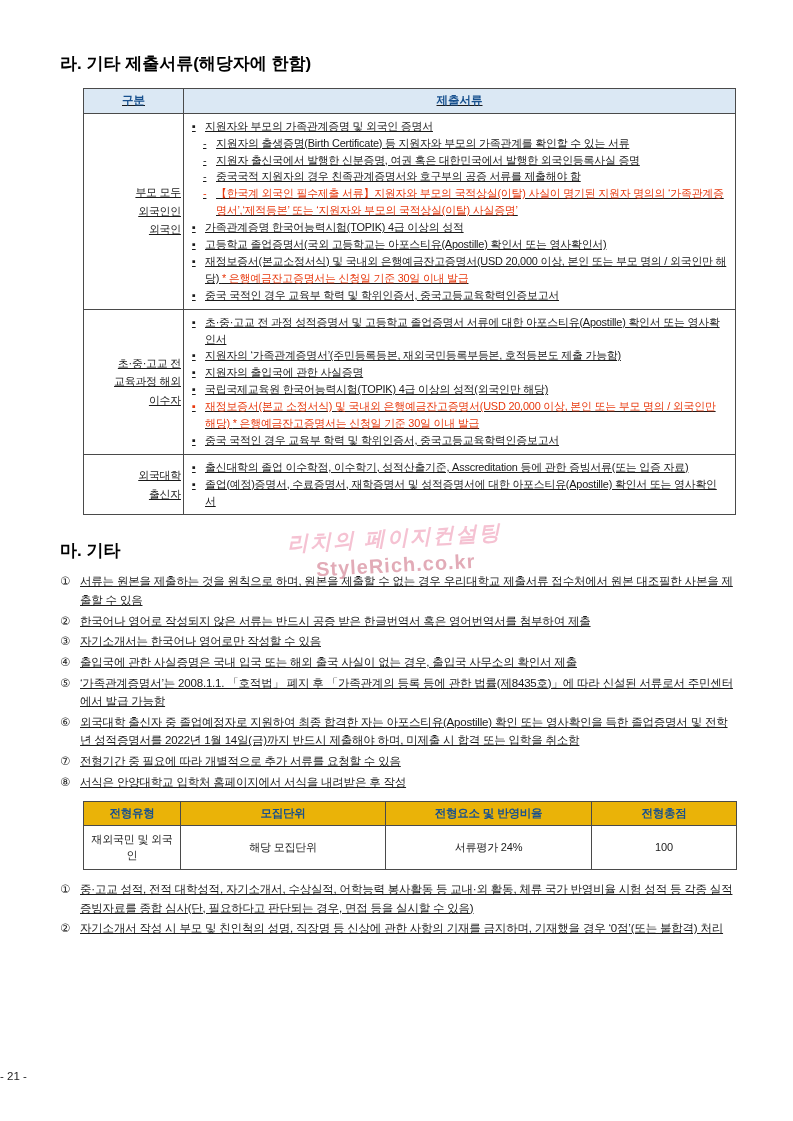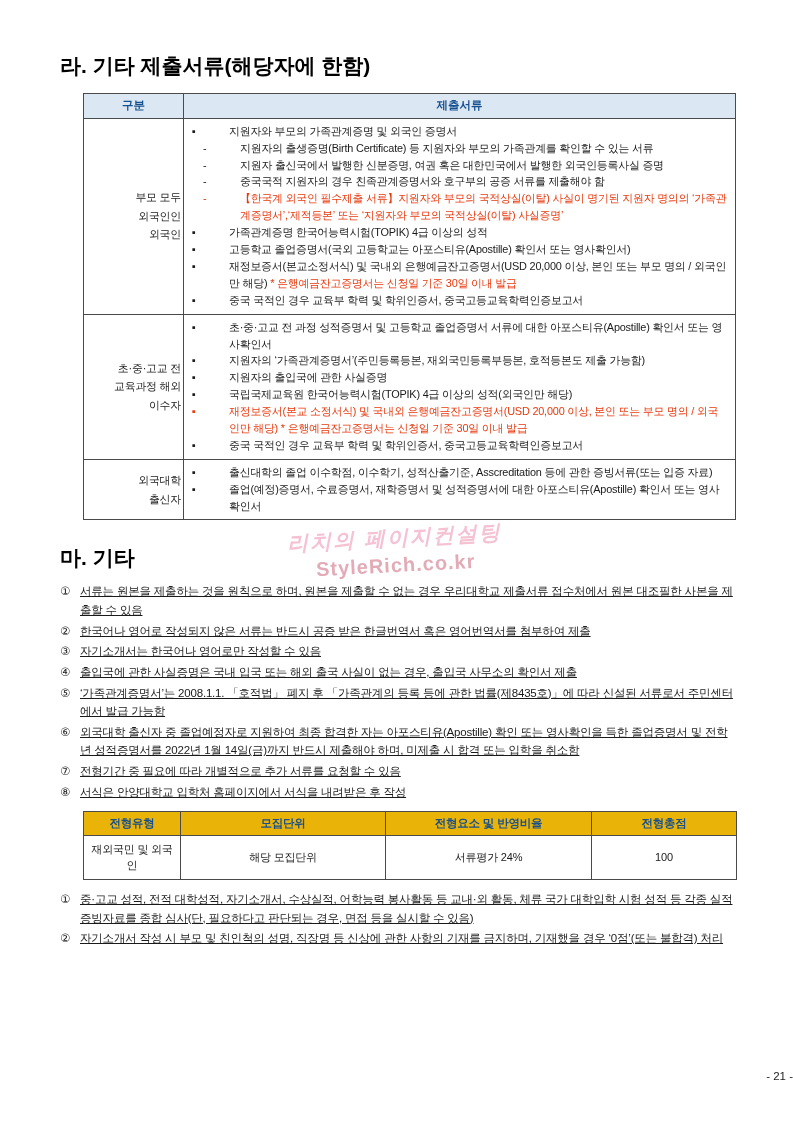--- a/index.html
+++ b/index.html
@@ -3,44 +3,44 @@
 <meta charset="utf-8">
 <style>
   * { margin:0; padding:0; box-sizing:border-box; }
   html,body { background:#ffffff; }
   body {
     width:793px; height:1121px; position:relative; overflow:hidden;
     font-family:"Liberation Sans","DejaVu Sans",sans-serif;
     color:#1a1a1a;
   }
   .content { padding:52px 57px 0 60px; position:relative; z-index:1; }
-  .sec-title { font-size:21px; font-weight:bold; color:#000; }
+  .sec-title { font-size:17px; font-weight:bold; color:#000; }
   .sec-title.gap-top { margin-top:24px; }
   .sec-title.gap-top-lg { margin-top:22px; }
 
   
   table.doc-table {
     border-collapse:collapse; table-layout:fixed;
     margin:13px 0 0 23px; width:653px;
-    font-size:10.9px; line-height:1.55; letter-spacing:-0.2px;
+    font-size:10.9px; line-height:1.55; letter-spacing:-0.2px;text-decoration:underline;
   }
   .doc-table th, .doc-table td { border:1px solid #4a4a4a; }
   .doc-table th {
     background:#dbe8f4; color:#17508e; font-weight:bold;
     font-size:11.5px; padding:3px 2px; letter-spacing:0;
   }
   .doc-table td.cat {
     text-align:right; vertical-align:middle;
     white-space:pre-line; line-height:1.7; padding:2px;
   }
   .doc-table td.docs { padding:4px 8px 5px 8px; vertical-align:top; }
   .doc-item { display:flex; }
   .doc-item.sub { padding-left:11px; }
   .doc-item .mk { flex:none; width:13px; }
-  .doc-item .tx { flex:1;margin-left:24px; }
+  .doc-item .tx { flex:1; }
   .red { color:#e8380d; }
   .gap { margin-left:42px; }
 
   
   .num-list { margin-top:10px; }
   .num-item { display:flex; font-size:11.5px; line-height:1.62; margin-bottom:2px; letter-spacing:-0.2px; }
   .num-item .num { flex:none; width:20px; }
   .num-item .body { flex:1;text-decoration:underline; }
 
   
@@ -68,21 +68,21 @@
     font-size:21px; font-weight:bold; font-style:italic;
     color:#f2aec4; opacity:.75; letter-spacing:2px; white-space:nowrap;
   }
   .wm-line2 {
     font-size:20px; font-weight:bold; color:#dfa3b0; opacity:.9;
     letter-spacing:1px; white-space:nowrap; margin-top:2px;
   }
 
   .page-number {
     position:absolute; left:0; top:1070px; width:793px;
-    text-align:right; font-size:11.5px; color:#222; z-index:1;
+    text-align:left; font-size:11.5px; color:#222; z-index:1;
   }
 </style>
 </head>
 <body>
 
 <div class="content">
 
   <h2 class="sec-title">라. 기타 제출서류(해당자에 한함)</h2>
 
   <table class="doc-table">
@@ -246,21 +246,21 @@
           <td>해당 모집단위</td>
           <td>서류평가 24%</td>
           <td>100</td>
         </tr>
       </tbody>
   </table>
 
   <div class="num-list">
       <div class="num-item">
         <span class="num">①</span>
-        <span class="body"><span>중·고교 성적, 전적 대학성적, 자기소개서, 수상실적, 어학능력 봉사활동 등 교내·외 활동, 체류 국가 대학입학 시험 성적 등 각종 실적 증빙자료를 종합 심사(단, 필요하다고 판단되는 경우, 면접 등을 실시할 수 있음)</span></span>
+        <span class="body"><span>중·고교 성적, 전적 대학성적, 자기소개서, 수상실적, 어학능력 봉사활동 등 교내·외 활동, 체류 국가 반영비율 시험 성적 등 각종 실적 증빙자료를 종합 심사(단, 필요하다고 판단되는 경우, 면접 등을 실시할 수 있음)</span></span>
       </div>
       <div class="num-item">
         <span class="num">②</span>
         <span class="body"><span>자기소개서 작성 시 부모 및 친인척의 성명, 직장명 등 신상에 관한 사항의 기재를 금지하며, 기재했을 경우 ‘0점’(또는 불합격) 처리</span></span>
       </div>
     </div>
 
 </div>
 
 <div class="watermark">

